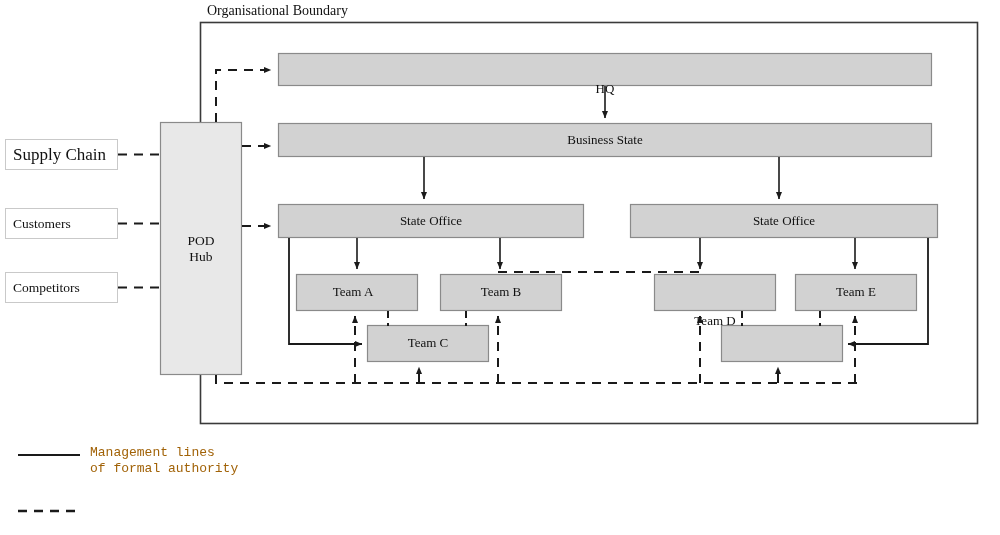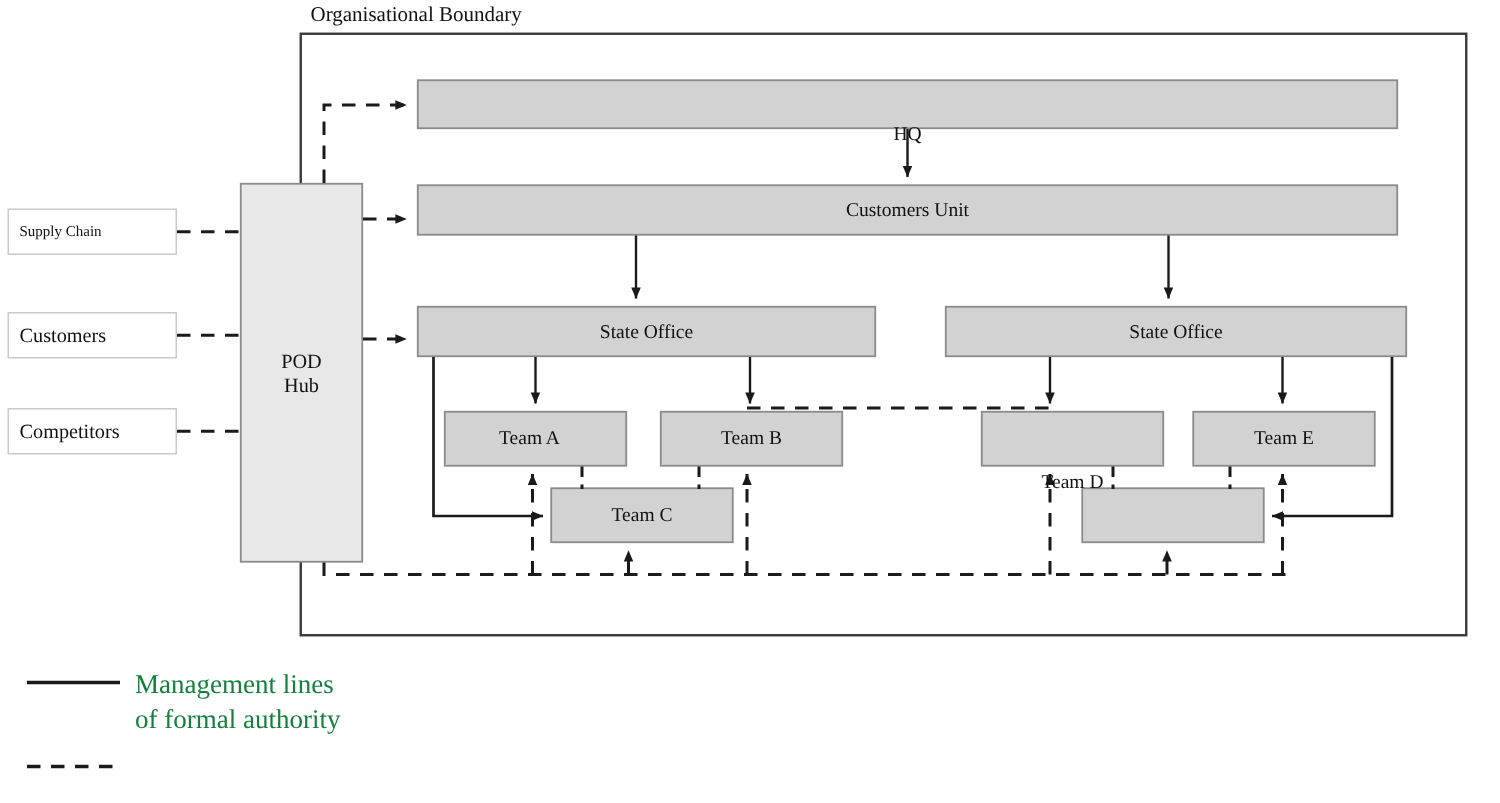--- a/index.html
+++ b/index.html
@@ -5,22 +5,22 @@
   html,body{margin:0;padding:0;background:#ffffff;}
   body{width:1000px;height:535px;overflow:hidden;font-family:"Liberation Serif",serif;}
   #stage{position:relative;width:1000px;height:535px;padding-left:48px;}
   svg#diagram{position:absolute;left:0;top:0;width:1000px;height:535px;}
   .boxlabel{
     position:absolute;display:flex;align-items:center;justify-content:center;
     text-align:center;font-family:"Liberation Serif",serif;color:#111;
     font-size:13px;line-height:1.15;pointer-events:none;
   }
   .legend-text{
-    position:absolute;font-family:Liberation Serif, serif;
-    font-size:18px;color:#15803d;line-height:1.25;white-space:pre-line;
+    position:absolute;font-family:Liberation Mono, monospace;
+    font-size:13px;color:#a16207;line-height:1.25;white-space:pre-line;
   }
   .caption{
     position:absolute;font-family:"Liberation Serif",serif;font-size:14px;color:#111;
   }
 </style>
 </head>
 <body>
 
 <div id="stage">
 
@@ -98,29 +98,29 @@
     <line x1="466" y1="311" x2="466" y2="326" stroke="#1a1a1a" stroke-width="2" stroke-dasharray="7 5"></line>
     <line x1="742" y1="311" x2="742" y2="326" stroke="#1a1a1a" stroke-width="2" stroke-dasharray="7 5"></line>
     <line x1="820" y1="311" x2="820" y2="326" stroke="#1a1a1a" stroke-width="2" stroke-dasharray="7 5"></line>
 
     <line x1="18" y1="455" x2="80" y2="455" stroke="#1a1a1a" stroke-width="2.2"></line>
     <line x1="18" y1="511" x2="80" y2="511" stroke="#1a1a1a" stroke-width="2.4" stroke-dasharray="9 7"></line>
   </svg>
 
   <div class="caption" style="left:207px; top:3px;">Organisational Boundary</div>
 
-  <div class="boxlabel" style="left:5px; top:139px; width:133px; height:31px; justify-content:flex-start; padding-left:8px; box-sizing:border-box; font-size:10px;">Supply Chain</div>
+  <div class="boxlabel" style="left:5px; top:139px; width:133px; height:31px; justify-content:flex-start; padding-left:8px; box-sizing:border-box; font-size:17px;">Supply Chain</div>
   <div class="boxlabel" style="left:5px; top:208px; width:113px; height:31px; justify-content:flex-start; padding-left:8px; box-sizing:border-box; font-size:13.5px;">Customers</div>
   <div class="boxlabel" style="left:5px; top:272px; width:113px; height:31px; justify-content:flex-start; padding-left:8px; box-sizing:border-box; font-size:13.5px;">Competitors</div>
 
   <div class="boxlabel" style="left:160px; top:122px; width:82px; height:253px; white-space:pre-line; font-size:13.5px;">POD
 Hub</div>
 
   <div class="boxlabel" style="left:278px; top:53px; width:654px; height:33px;margin-top:20px;">HQ</div>
-  <div class="boxlabel" style="left:278px; top:123px; width:654px; height:34px;">Customers Unit</div>
+  <div class="boxlabel" style="left:278px; top:123px; width:654px; height:34px;">Business State</div>
   <div class="boxlabel" style="left:278px; top:204px; width:306px; height:34px;">State Office</div>
   <div class="boxlabel" style="left:630px; top:204px; width:308px; height:34px;">State Office</div>
 
   <div class="boxlabel" style="left:292px; top:274px; width:122px; height:37px;">Team A</div>
   <div class="boxlabel" style="left:440px; top:274px; width:122px; height:37px;text-align:center;">Team B</div>
   <div class="boxlabel" style="left:367px; top:325px; width:122px; height:37px;">Team C</div>
   <div class="boxlabel" style="left:654px; top:274px; width:122px; height:37px;margin-top:29px;">Team D</div>
   <div class="boxlabel" style="left:795px; top:274px; width:122px; height:37px;">Team E</div>
 
   <div class="legend-text" style="left:90px; top:445px;">Management lines

